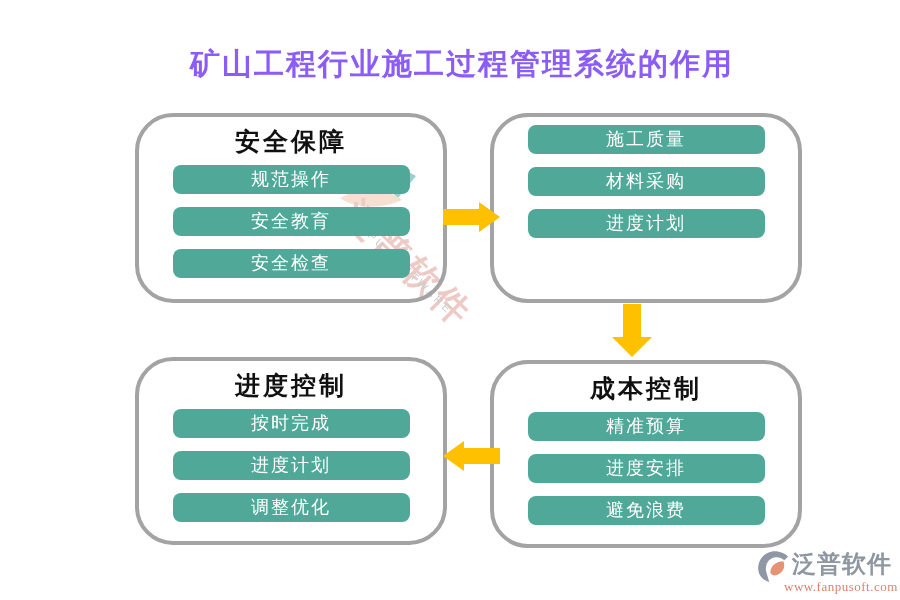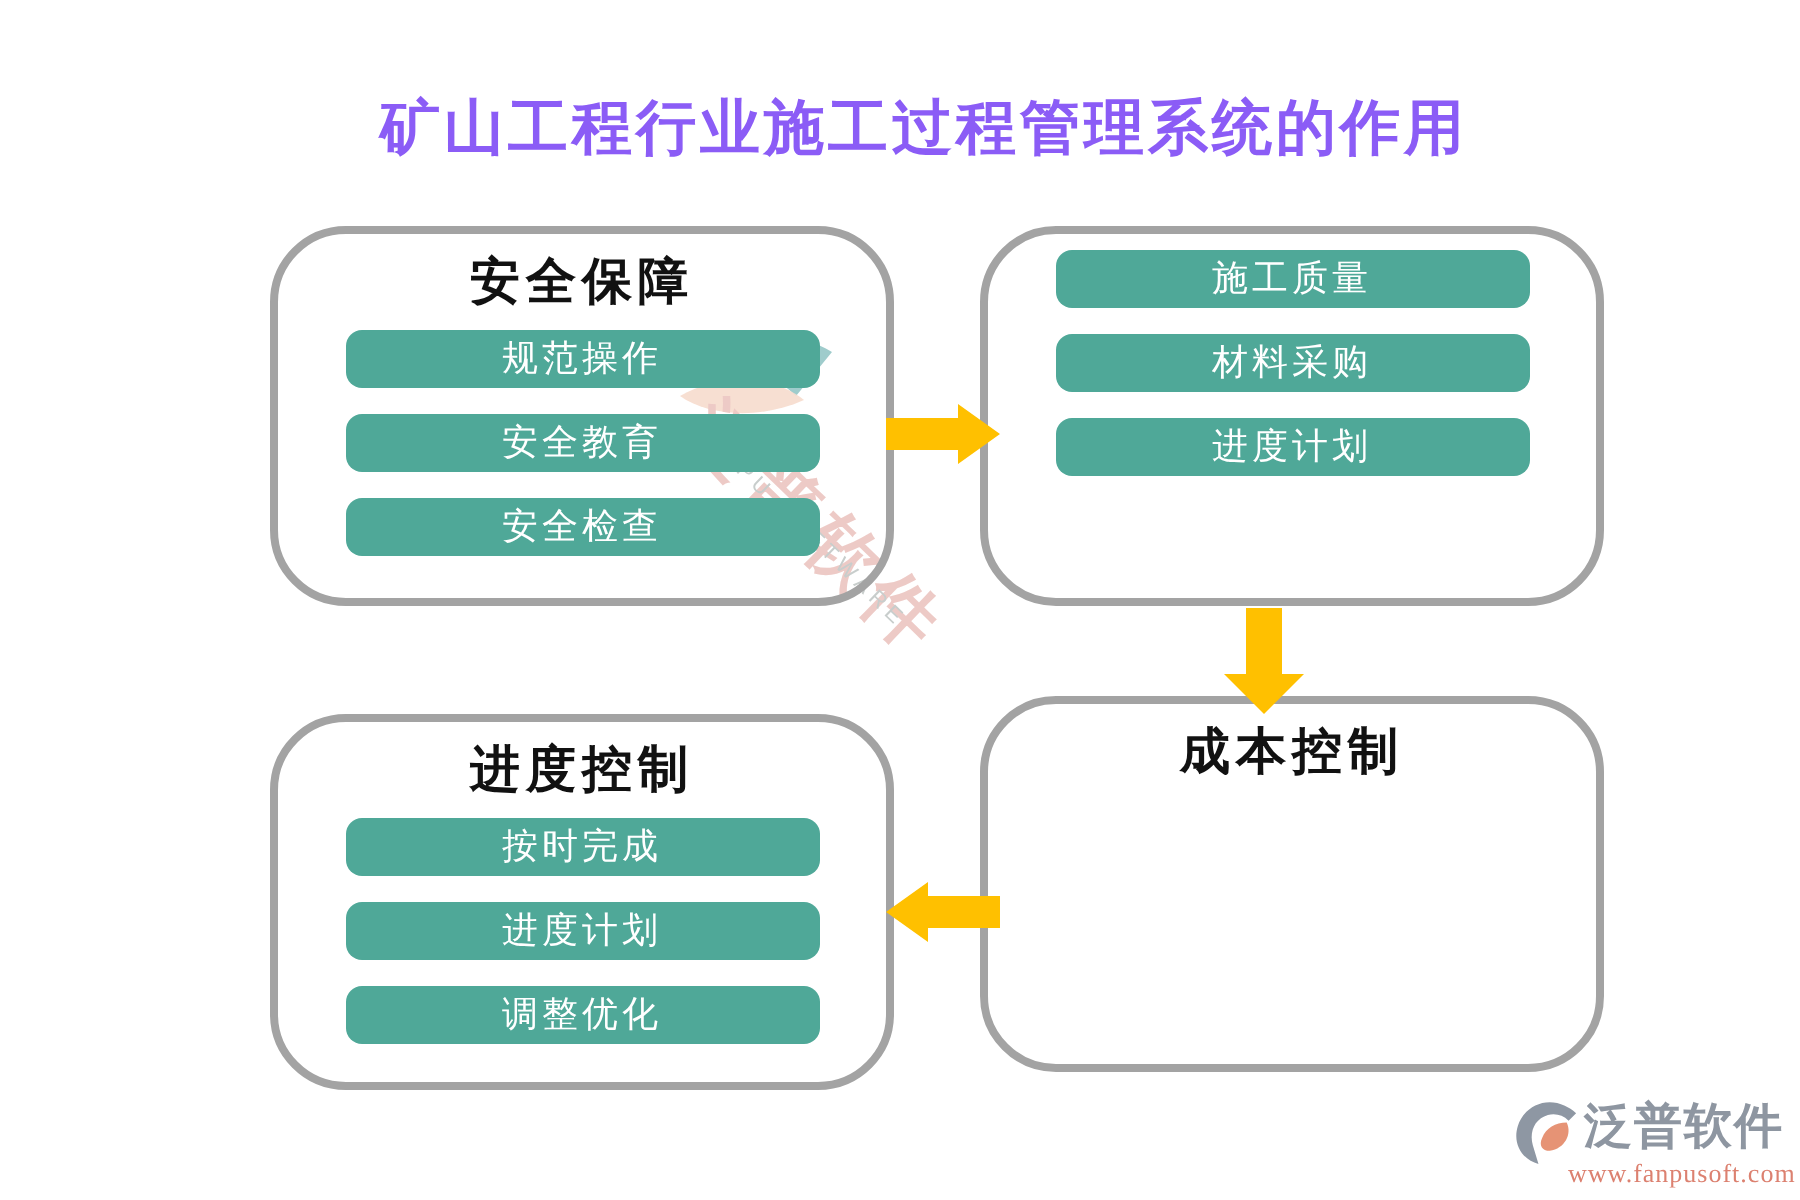--- a/index.html
+++ b/index.html
@@ -30,21 +30,21 @@
   }
 
   
   .card{
     position:absolute;width:312px;height:190px;border:4px solid #a3a3a3;border-radius:38px;
     background:transparent;z-index:2;box-sizing:border-box;
   }
   .card.tl{left:135px;top:113px;}
   .card.tr{left:490px;top:113px;}
   .card.bl{left:135px;top:357px;height:188px;}
-  .card.br{left:490px;top:348px;height:188px;}
+  .card.br{left:490px;top:360px;height:188px;}
   .card-title{
     display:block;margin-top:10px;text-align:center;font-size:25px;line-height:30px;
     color:#111111;letter-spacing:3px;font-weight:600;
   }
   .pills{display:flex;flex-direction:column;align-items:center;gap:13px;margin-top:8px;}
   .pill{
     width:237px;height:29px;background:#4fa898;border-radius:8px;
     color:#ffffff;font-size:18px;line-height:29px;text-align:center;letter-spacing:2px;
   }
 
@@ -103,20 +103,25 @@
     <span class="card-title">进度控制</span>
     <div class="pills">
       <div class="pill">按时完成</div>
       <div class="pill">进度计划</div>
       <div class="pill">调整优化</div>
     </div>
   </div>
 
   <div class="card br">
     <span class="card-title">成本控制</span>
+    <div class="pills">
+      <div class="pill">精准预算</div>
+      <div class="pill">进度安排</div>
+      <div class="pill">避免浪费</div>
+    </div>
   </div>
 
   <svg id="arrow-right" class="arrow" width="57" height="30" viewBox="0 0 57 30">
     <polygon points="0,7 36,7 36,0 57,15 36,30 36,23 0,23" fill="#ffc000"></polygon>
   </svg>
   <svg id="arrow-down" class="arrow" width="40" height="53" viewBox="0 0 40 53">
     <polygon points="11,0 29,0 29,33 40,33 20,53 0,33 11,33" fill="#ffc000"></polygon>
   </svg>
   <svg id="arrow-left" class="arrow" width="57" height="30" viewBox="0 0 57 30">
     <polygon points="57,7 21,7 21,0 0,15 21,30 21,23 57,23" fill="#ffc000"></polygon>

